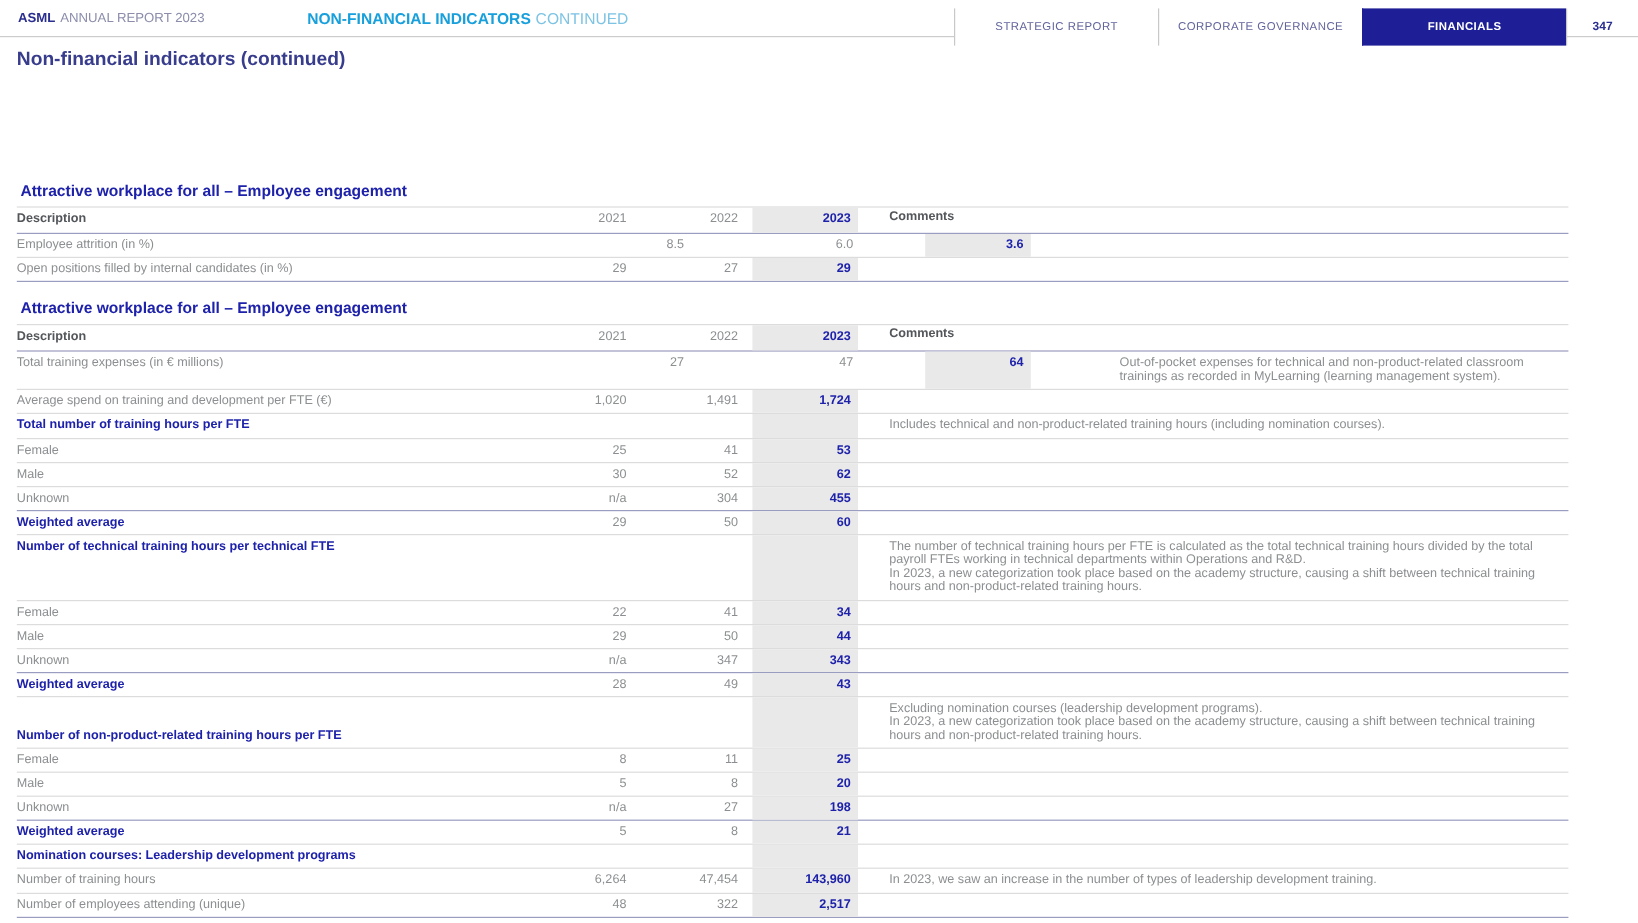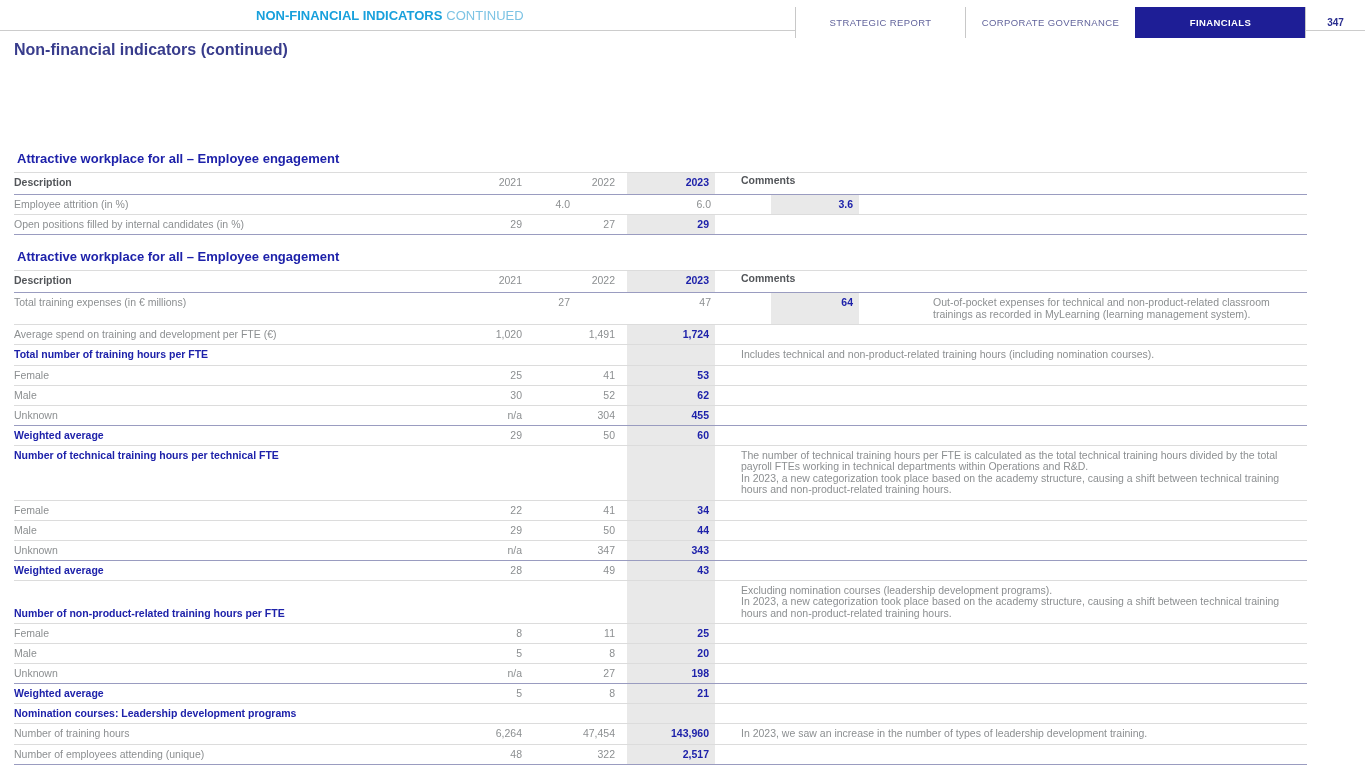--- a/index.html
+++ b/index.html
@@ -96,20 +96,23 @@
     flex: 1; margin-left: 26px;
     padding: 4px 0 4px 0;
     line-height: 11.5px; color: #8c8f91;
     white-space: pre-line;
   }
 </style>
 </head>
 <body>
 
 <header class="topbar">
+  <div class="brand">
+    <span class="b">ASML</span><span>ANNUAL REPORT 2023</span>
+  </div>
   <div class="doc-label">
     <span class="b">NON-FINANCIAL INDICATORS</span><span class="r">CONTINUED</span>
   </div>
   <nav class="tabs">
     <div class="tab">STRATEGIC REPORT</div>
     <div class="tab">CORPORATE GOVERNANCE</div>
     <div class="tab active">FINANCIALS</div>
     <div class="pagenum">347</div>
   </nav>
 </header>
@@ -123,21 +126,21 @@
     <div class="thead">
       <div class="cell desc">Description</div>
       <div class="cell num y2021">2021</div>
       <div class="cell num y2022">2022</div>
       <div class="cell num y2023">2023</div>
       <div class="cell comments" style="padding:0;line-height:15px;">Comments</div>
     </div>
     <div class="tbody">
         <div class="row">
           <div class="cell desc">Employee attrition (in %)</div>
-          <div class="cell num y2021">4.0</div>
+          <div class="cell num y2021">8.5</div>
           <div class="cell num y2022">6.0</div>
           <div class="cell num y2023">3.6</div>
           <div class="cell comments"></div>
         </div>
         <div class="row">
           <div class="cell desc">Open positions filled by internal candidates (in %)</div>
           <div class="cell num y2021">29</div>
           <div class="cell num y2022">27</div>
           <div class="cell num y2023">29</div>
           <div class="cell comments"></div>

